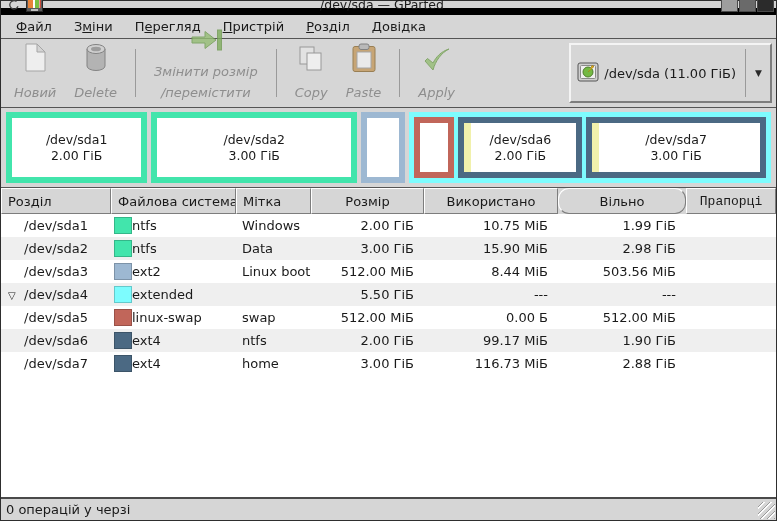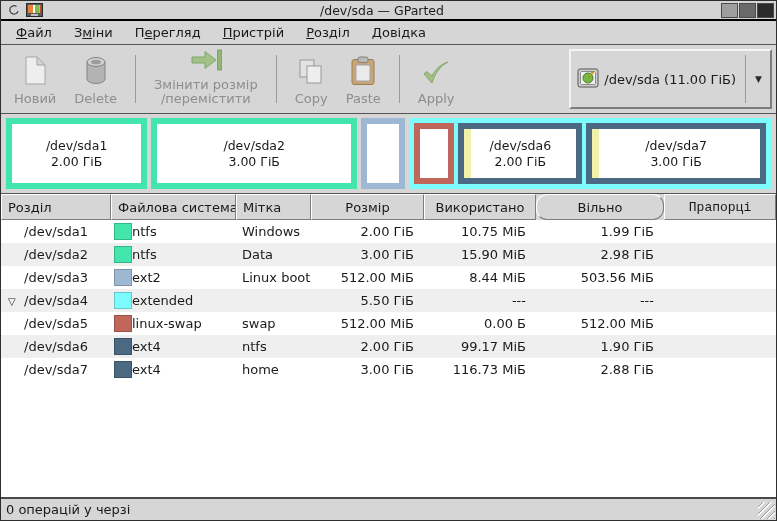--- a/index.html
+++ b/index.html
@@ -2,35 +2,35 @@
 <html><head>
 <meta charset="utf-8">
 <style>
   * { margin:0; padding:0; box-sizing:border-box; }
   html,body { width:777px; height:521px; background:#888; }
   body { font-family:"DejaVu Sans","Liberation Sans",sans-serif; font-size:13px; color:#1a1a1a; }
 
   .window { width:777px; height:521px; background:#D6D6D6; border:1px solid #2e2e2e; display:flex; flex-direction:column; }
 
   
-  .titlebar { height:20px; background:#D4D4D4; border-bottom:2px solid #000000; display:flex; align-items:center; padding:0 2px; flex:0 0 auto; }
+  .titlebar { height:14px; background:#D4D4D4; border-bottom:7px solid #000000; display:flex; align-items:center; padding:0 2px; flex:0 0 auto; }
   .titlebar .ticon { width:18px; height:16px; display:flex; align-items:center; justify-content:center; margin-left:2px; }
   .title-text { flex:1; text-align:center; font-size:12.5px; color:#1c1c1c; }
   .win-btns { display:flex; gap:1px; }
   .wbtn { width:17px; height:15px; display:inline-block; border:1px solid #4a4a4a; }
   .wbtn.b1 { background:#9e9e9e; } .wbtn.b2 { background:#6a6a6a; } .wbtn.b3 { background:#2b2b2b; }
 
   
   .menubar { height:24px; background:#D6D6D6; border-bottom:1px solid #555; display:flex; align-items:center; padding:0 6px; gap:4px; flex:0 0 auto; }
   .menu-item { padding:2px 9px; cursor:default; white-space:nowrap; }
   .menu-item .accel { text-decoration:underline; }
 
   
   .toolbar { height:69px; background:#D6D6D6; border-bottom:1px solid #555; display:flex; align-items:stretch; padding:2px 4px; flex:0 0 auto; }
-  .tbtn { display:flex; flex-direction:column; align-items:center; justify-content:flex-end; padding:4px 9px 5px; color:#8e8e8e; gap:3px; }
+  .tbtn { display:flex; flex-direction:column; align-items:center; justify-content:flex-end; padding:4px 9px 5px; color:#8e8e8e; gap:10px;font-style:italic; }
   .tbtn .ticon { opacity:.8; display:block; }
   .tlabel { line-height:14px; text-align:center; white-space:nowrap; }
   .tsep { width:1px; background:#9a9a9a; margin:8px 9px; }
   .device-combo { margin-left:auto; align-self:center; height:60px; background:#D6D6D6; border:2px solid; border-color:#f4f4f4 #7d7d7d #7d7d7d #f4f4f4; display:flex; align-items:center; padding:0 4px 0 6px; gap:5px; }
   .combo-sep { width:1px; height:48px; background:#9a9a9a; margin-left:4px; }
   .combo-arrow { font-size:9px; color:#2a2a2a; padding:0 4px; }
 
   
   .diskbar-panel { height:80px; background:#D6D6D6; border-bottom:1px solid #555; padding:4px 5px; flex:0 0 auto; }
   .diskbar { height:100%; display:flex; }
@@ -42,21 +42,21 @@
   .g30 { flex:30 1 0; }
   .g55 { flex:55 1 0; }
   .pseg-ext { display:flex; padding:5px 3px; }
   .pseg-ext .pseg { margin:0 2px; }
   .used-strip { position:absolute; left:0; top:0; bottom:0; width:7px; }
 
   
   .thead { display:flex; height:26px; background:#D6D6D6; flex:0 0 auto; }
   .th { border-top:1px solid #fff; border-left:1px solid #fff; border-right:1px solid #7d7d7d; border-bottom:1px solid #7d7d7d; display:flex; align-items:center; padding:0 6px; overflow:hidden; white-space:nowrap; }
   .th.center { justify-content:center; }
-  .c1{width:110px;} .c2{width:125px;} .c3{width:75px;} .c4{width:113px;} .c5{width:112px;} .c6{width:128px;border-radius:11px;} .c7{width:110px; flex:1;font-family:Liberation Mono, monospace;}
+  .c1{width:110px;} .c2{width:125px;} .c3{width:75px;} .c4{width:113px;} .c5{width:134px;} .c6{width:128px;border-radius:11px;} .c7{width:110px; flex:1;font-family:Liberation Mono, monospace;}
   .tbody { flex:1; background:#fff; overflow:hidden; }
   .trow { display:flex; height:23px; align-items:center; }
   .trow.alt { background:#EFEFEF; }
   .td { padding:0 6px; white-space:nowrap; overflow:hidden; }
   .td.right { text-align:right; padding-right:10px; }
   .cell-part { position:relative; padding-left:23px; }
   .cell-part.lvl2 { }
   .expander { position:absolute; left:7px; top:50%; transform:translateY(-50%); font-size:10px; color:#222; }
   .cell-fs { display:flex; align-items:center; padding-left:3px; }
   .swatch { width:18px; height:17px; flex:0 0 auto; border:1px solid rgba(0,0,0,.2); }

